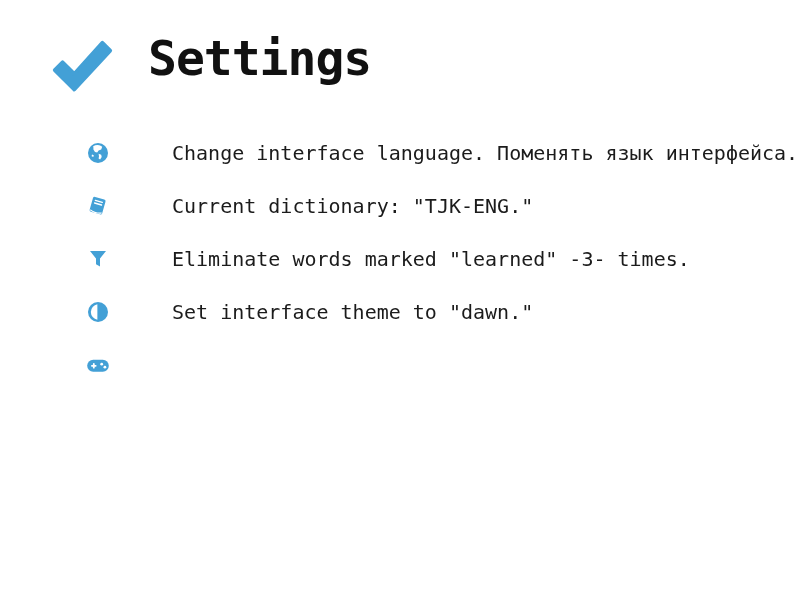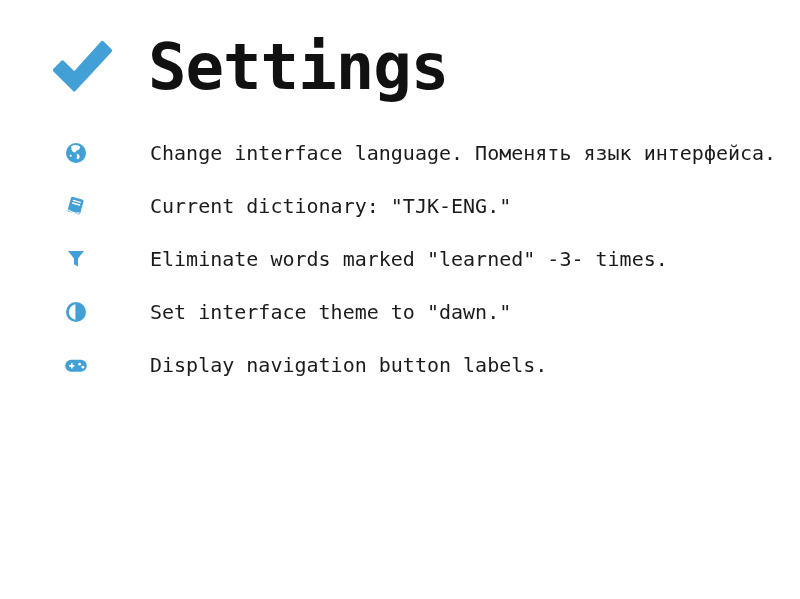--- a/index.html
+++ b/index.html
@@ -10,26 +10,26 @@
   *{margin:0;padding:0;box-sizing:border-box;}
   html,body{width:800px;height:599px;background:var(--bg);overflow:hidden;}
   body{font-family:"DejaVu Sans Mono", monospace;color:var(--text);}
   .screen{position:relative;width:800px;height:599px;background:var(--bg);}
 
   .header-check{
     position:absolute;left:48px;top:38px;width:68px;height:56px;
   }
   .page-title{
     position:absolute;left:148px;top:30px;
-    font-size:64px;font-weight:bold;letter-spacing:-1px;
+    font-size:48px;font-weight:bold;letter-spacing:-1px;
     color:#111;white-space:nowrap;
   }
 
   .settings-list{
-    position:absolute;left:0;top:126px;width:800px;
+    position:absolute;left:0;top:126px;width:800px;padding-left:22px;
   }
   .row{
     display:flex;align-items:center;height:53px;cursor:pointer;
   }
   .row .icon{
     margin-left:64px;width:24px;height:24px;flex:none;
     display:flex;align-items:center;justify-content:center;
   }
   .row .icon svg{width:24px;height:24px;display:block;}
   .row .label{
@@ -99,17 +99,16 @@
     <div class="row">
       <span class="icon">
         <svg viewBox="0 0 24 24">
           <rect x="1.2" y="6.8" width="21.6" height="12" rx="6" fill="#43a0d6"></rect>
           <rect x="5" y="11.9" width="5.6" height="1.8" rx="0.9" fill="#ffffff"></rect>
           <rect x="6.9" y="10" width="1.8" height="5.6" rx="0.9" fill="#ffffff"></rect>
           <circle cx="15.7" cy="11.2" r="1.4" fill="#ffffff"></circle>
           <circle cx="18.9" cy="14.2" r="1.4" fill="#ffffff"></circle>
         </svg>
       </span>
-      <span class="label">Display navigation button labels.</span>
     </div>
 
   </div>
 </div>
 
 </body></html>

